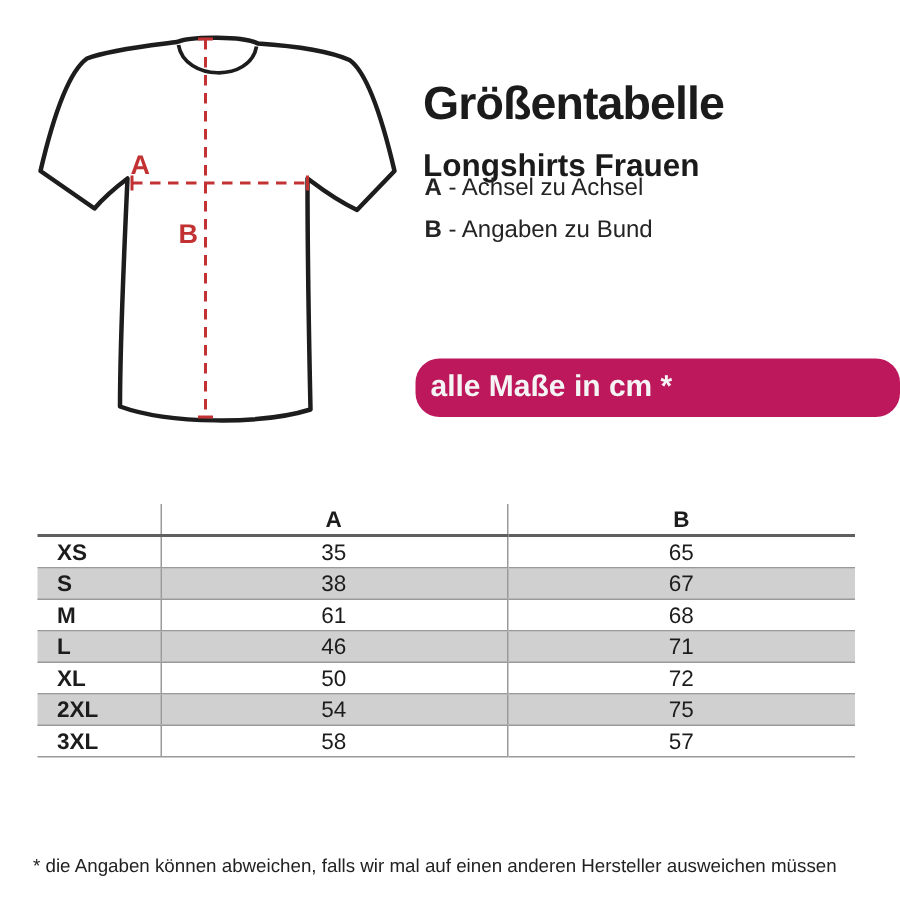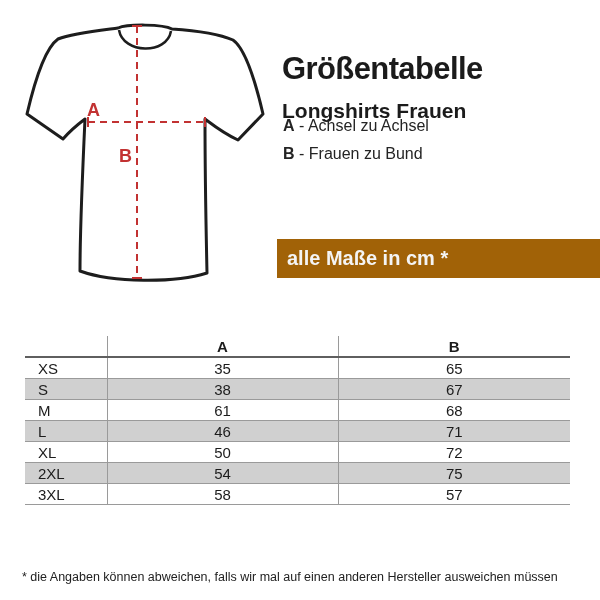--- a/index.html
+++ b/index.html
@@ -15,34 +15,34 @@
   .headline   { position:absolute; left:282px; top:16px; }
   .title      { font-size:31px; font-weight:bold; color:#1b1b1b; letter-spacing:-0.6px; line-height:1.1;margin-top:36px; }
   .subtitle   { font-size:21px; font-weight:bold; color:#1b1b1b; margin-top:13px; }
 
   .legend     { position:absolute; left:283px; top:112px; font-size:16px; color:#242424; }
   .legend-row { height:28px; line-height:28px; white-space:nowrap; }
   .legend-key { font-weight:bold; }
 
   .banner {
     position:absolute; left:277px; top:239px; width:323px; height:39px;
-    background:#a16207; color:#f4f4f4; font-size:20px; font-weight:bold;
-    line-height:39px; padding-left:10px; box-sizing:border-box; white-space:nowrap;
+    background:#be185d; color:#f4f4f4; font-size:20px; font-weight:bold;
+    line-height:39px; padding-left:10px; box-sizing:border-box; white-space:nowrap;border-radius:16px;
   }
 
   
   .size-table {
     position:absolute; left:25px; top:336px; width:545px;
     border-collapse:collapse; table-layout:fixed; font-size:15px; color:#1c1c1c;
   }
   .size-table th, .size-table td { height:20px; padding:0; vertical-align:middle; }
   .size-table thead th { border-bottom:2px solid #5f5f5f; font-weight:bold; text-align:center; }
   .size-table tbody td { border-bottom:1px solid #9a9a9a; }
   .size-table .col-a, .size-table .col-b { border-left:1px solid #9a9a9a; text-align:center; }
-  .size-table td.size-cell { font-weight:normal; text-align:left; padding-left:13px; }
+  .size-table td.size-cell { font-weight:bold; text-align:left; padding-left:13px; }
   .size-table tbody tr:nth-child(even) { background:#d0d0d0; }
 
   .footnote { position:absolute; left:22px; top:570px; font-size:12.5px; color:#222; white-space:nowrap; }
 </style>
 </head>
 <body>
 
 <div class="sheet">
 
   <div class="shirt-wrap">
@@ -82,21 +82,21 @@
     <div class="subtitle">Longshirts Frauen</div>
   </div>
 
   <div class="legend">
     <div class="legend-row">
       <span class="legend-key">A</span>
       <span>- Achsel zu Achsel</span>
     </div>
     <div class="legend-row">
       <span class="legend-key">B</span>
-      <span>- Frauen zu Bund</span>
+      <span>- Angaben zu Bund</span>
     </div>
   </div>
 
   <div class="banner">alle Maße in cm *</div>
 
   <table class="size-table">
     <colgroup>
       <col style="width:82px">
         <col style="width:231px">
         <col style="width:232px">

